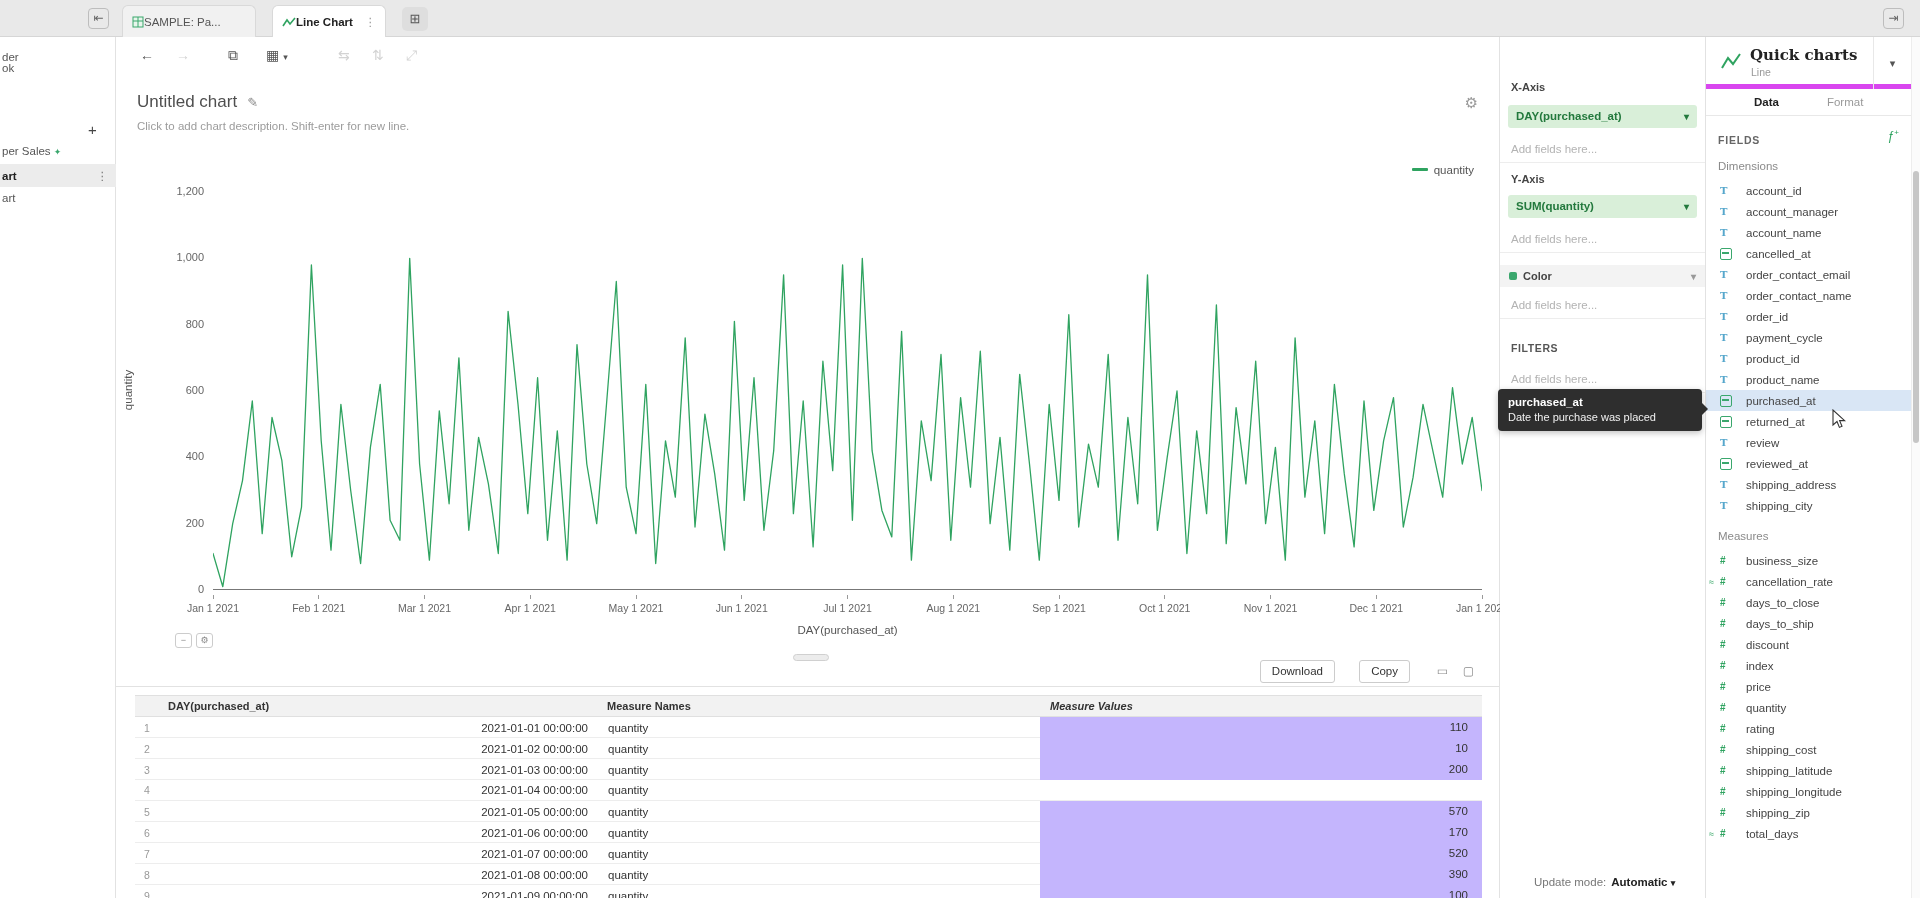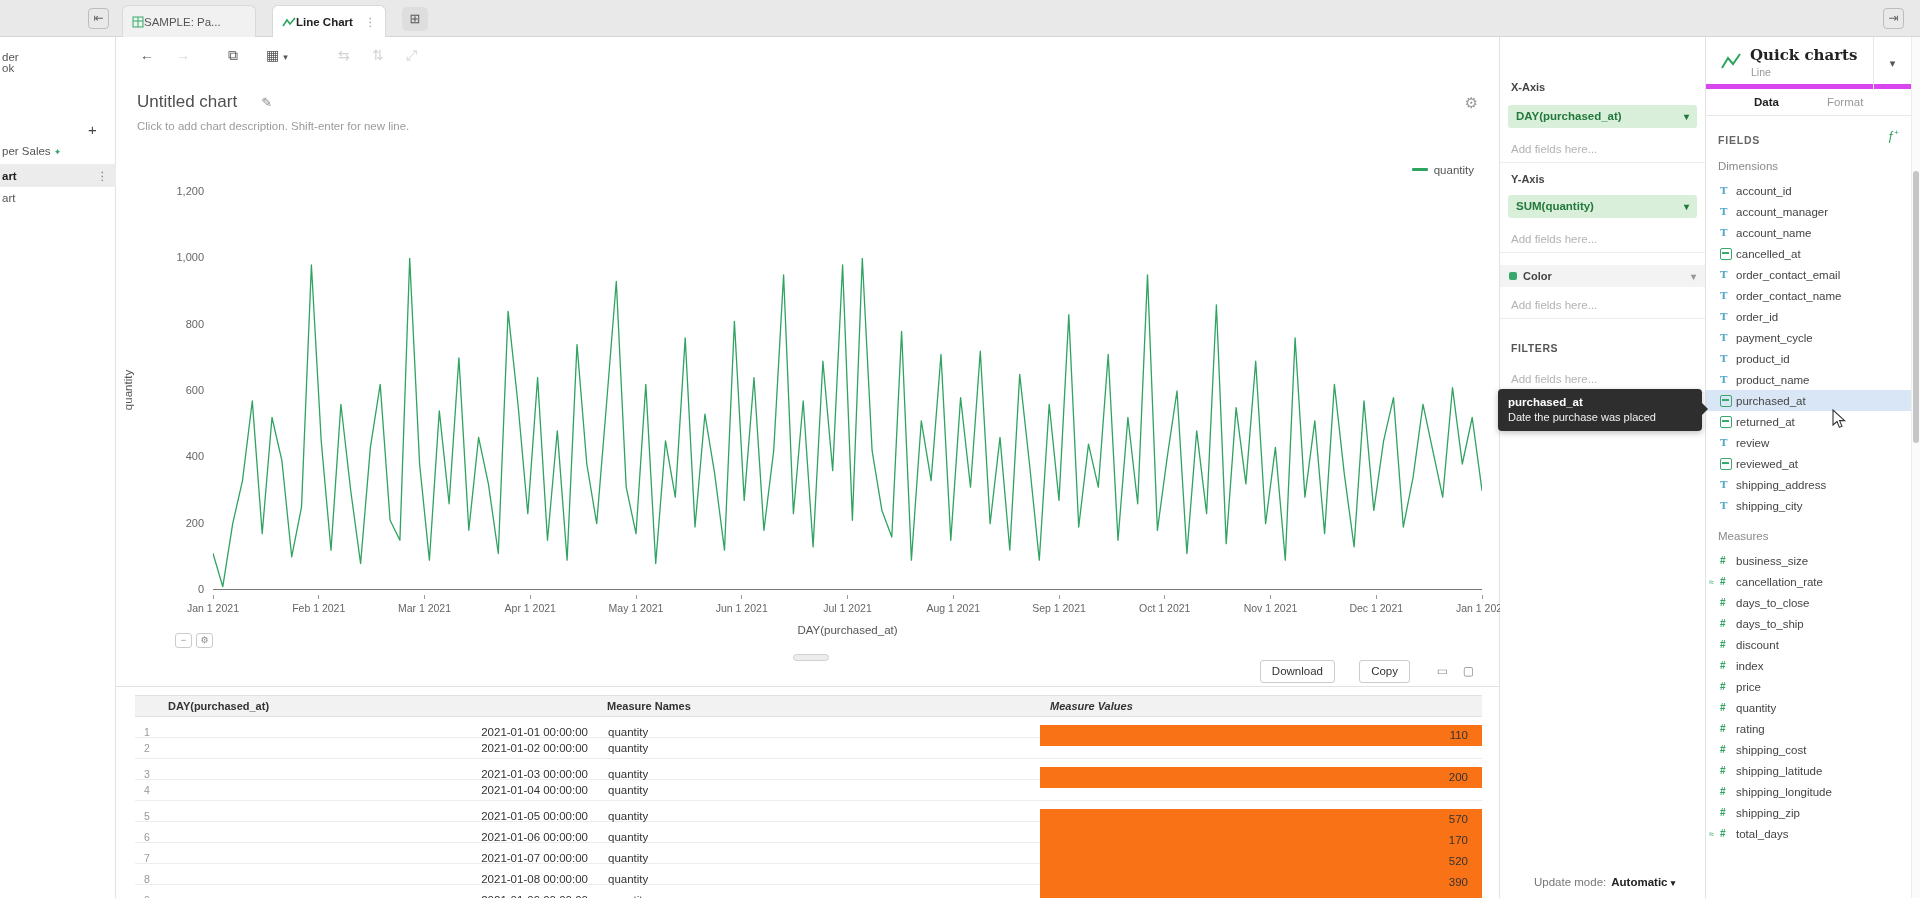--- a/index.html
+++ b/index.html
@@ -37,21 +37,21 @@
   .green-spark { color:#3aa76d; font-size:9px; }
 
   
   .main { position:absolute; left:116px; top:37px; width:1384px; height:861px;
     border-right:1px solid #e2e2e2; background:#fff; }
   .toolbar { position:absolute; left:0; top:0; width:100%; height:39px; }
   .tbi { position:absolute; top:10px; font-size:14px; color:#555; cursor:pointer; }
   .tbi.dis { color:#d3d3d3; }
 
   .chart-card { position:absolute; left:0; top:39px; width:1384px; height:610px; }
-  .chart-title-row { position:absolute; left:21px; top:16px; display:flex; gap:24px;
+  .chart-title-row { position:absolute; left:21px; top:16px; display:flex; gap:10px;
     align-items:center; }
   .chart-title { font-size:17px; color:#4f4f4f; }
   .pencil { font-size:13px; color:#8a8a8a; }
   .chart-desc { position:absolute; left:21px; top:44px; font-size:11.5px; color:#9c9c9c; }
   .gear { position:absolute; right:22px; top:18px; font-size:15px; color:#9a9a9a; }
   .legend { position:absolute; right:26px; top:88px; font-size:11.5px; color:#555; }
   .legend .swatch { display:inline-block; width:16px; height:3px; background:#2fa360;
     margin-right:6px; vertical-align:3px; border-radius:1px; }
   .y-axis-label { position:absolute; left:-18px; top:308px; font-size:11.5px; color:#555;
     transform:rotate(-90deg); width:60px; text-align:center; }
@@ -84,22 +84,22 @@
   .tgrid { display:grid; grid-template-columns:24px 441px 440px 442px; align-items:center; }
   .thead { position:absolute; left:19px; top:8px; width:1347px; height:22px;
     background:#f2f2f2; border-top:1px solid #e0e0e0; border-bottom:1px solid #e0e0e0;
     font-size:11px; font-weight:bold; color:#333; }
   .thead .h1 { padding-left:9px; } .thead .h2 { padding-left:7px; } .thead .h3 { padding-left:10px;font-style:italic; }
   .tbody { position:absolute; left:19px; top:30px; width:1347px; }
   .trow { height:21px; border-bottom:1px solid #ededed; font-size:11.5px; color:#333; }
   .c-num { text-align:center; font-size:10.5px; color:#999; }
   .c-date { text-align:right; padding-right:12px; }
   .c-measure { padding-left:8px; }
-  .c-value { text-align:right; padding-right:14px; background:#f97316; height:21px;
-    line-height:21px;margin-top:8px; }
+  .c-value { text-align:right; padding-right:14px; background:#c4b5fd; height:21px;
+    line-height:21px; }
 
   
   .config { position:absolute; left:1500px; top:37px; width:206px; height:861px;
     background:#fff; border-right:1px solid #e2e2e2; }
   .cfg-label { position:absolute; left:11px; font-size:11px; font-weight:bold; color:#444; }
   .pill { position:absolute; left:8px; right:8px; height:23px; background:#d9efd9;
     border-radius:3px; color:#23793d; font-size:11.5px; font-weight:bold;
     line-height:23px; padding:0 8px; cursor:pointer; }
   .pill .caret { float:right; font-size:10px; }
   .addrow { position:absolute; left:0; right:0; height:28px; border-bottom:1px solid #ededed;
@@ -153,21 +153,21 @@
   .f-formula { position:absolute; left:3px; color:#2fa360; font-size:9px; }
   .f-icon { width:13px; display:inline-flex; align-items:center; flex:none; }
   .f-icon.t { color:#56a7cc; font-weight:bold; font-size:10px;
     font-family:"DejaVu Serif", serif; }
   .f-icon.num { color:#2fa360; font-weight:bold; font-size:10px; }
   .f-icon.cal { position:relative; }
   .f-icon.cal::before { content:""; width:10px; height:10px; border:1.2px solid #3aa76d;
     border-radius:2px; display:block; }
   .f-icon.cal::after { content:""; position:absolute; left:2px; top:4.5px; width:7px;
     height:1.6px; background:#3aa76d; }
-  .f-name { margin-left:3px; white-space:nowrap; }
+  .f-name { margin-left:13px; white-space:nowrap; }
   .cursor-overlay { position:absolute; left:124px; top:372px; z-index:40; }
 
   
   .scroll-track { position:absolute; left:1911px; top:37px; width:9px; height:861px;
     background:#fbfbfb; border-left:1px solid #ededed; }
   .scroll-thumb { position:absolute; left:1px; top:134px; width:6px; height:272px;
     background:#c6c6c6; border-radius:3px; }
 </style>
 </head>
 <body>
@@ -289,20 +289,21 @@
     <div class="c-num">1</div>
     <div class="c-date">2021-01-01 00:00:00</div>
     <div class="c-measure">quantity</div>
     <div class="c-value">110</div>
   </div>
 
   <div class="trow tgrid">
     <div class="c-num">2</div>
     <div class="c-date">2021-01-02 00:00:00</div>
     <div class="c-measure">quantity</div>
+    <div class="c-value">10</div>
   </div>
 
   <div class="trow tgrid">
     <div class="c-num">3</div>
     <div class="c-date">2021-01-03 00:00:00</div>
     <div class="c-measure">quantity</div>
     <div class="c-value">200</div>
   </div>
 
   <div class="trow tgrid">

